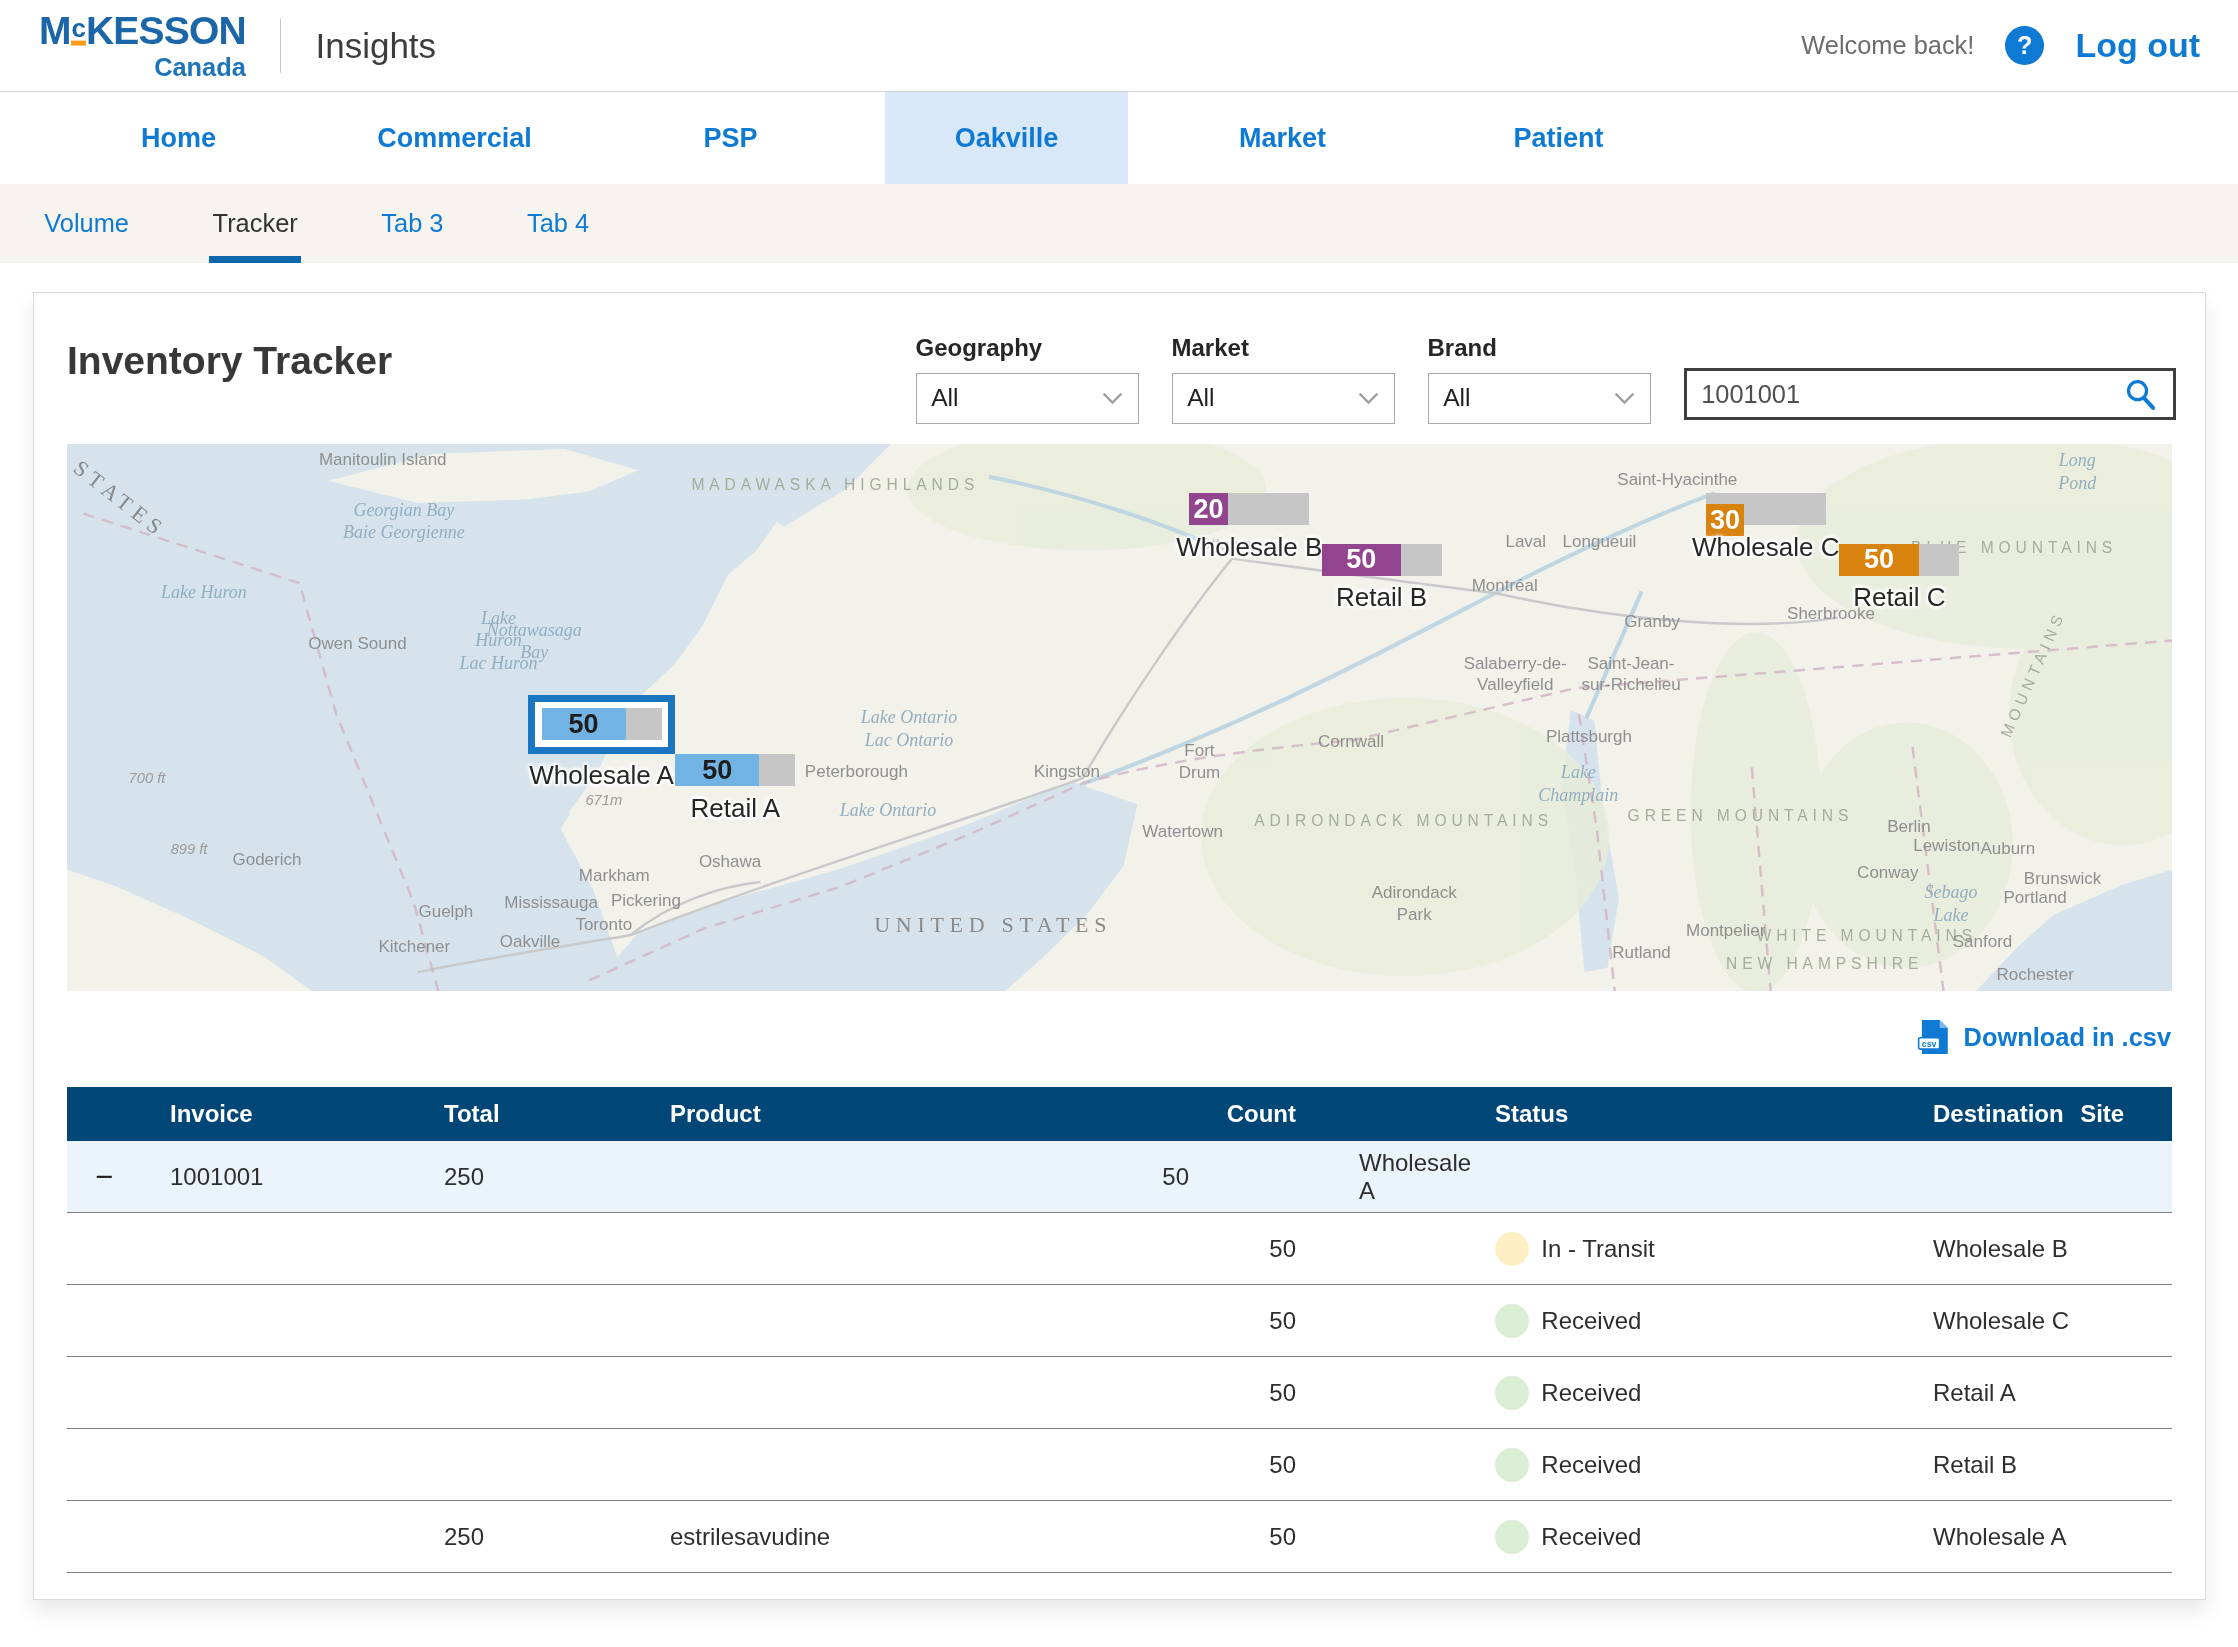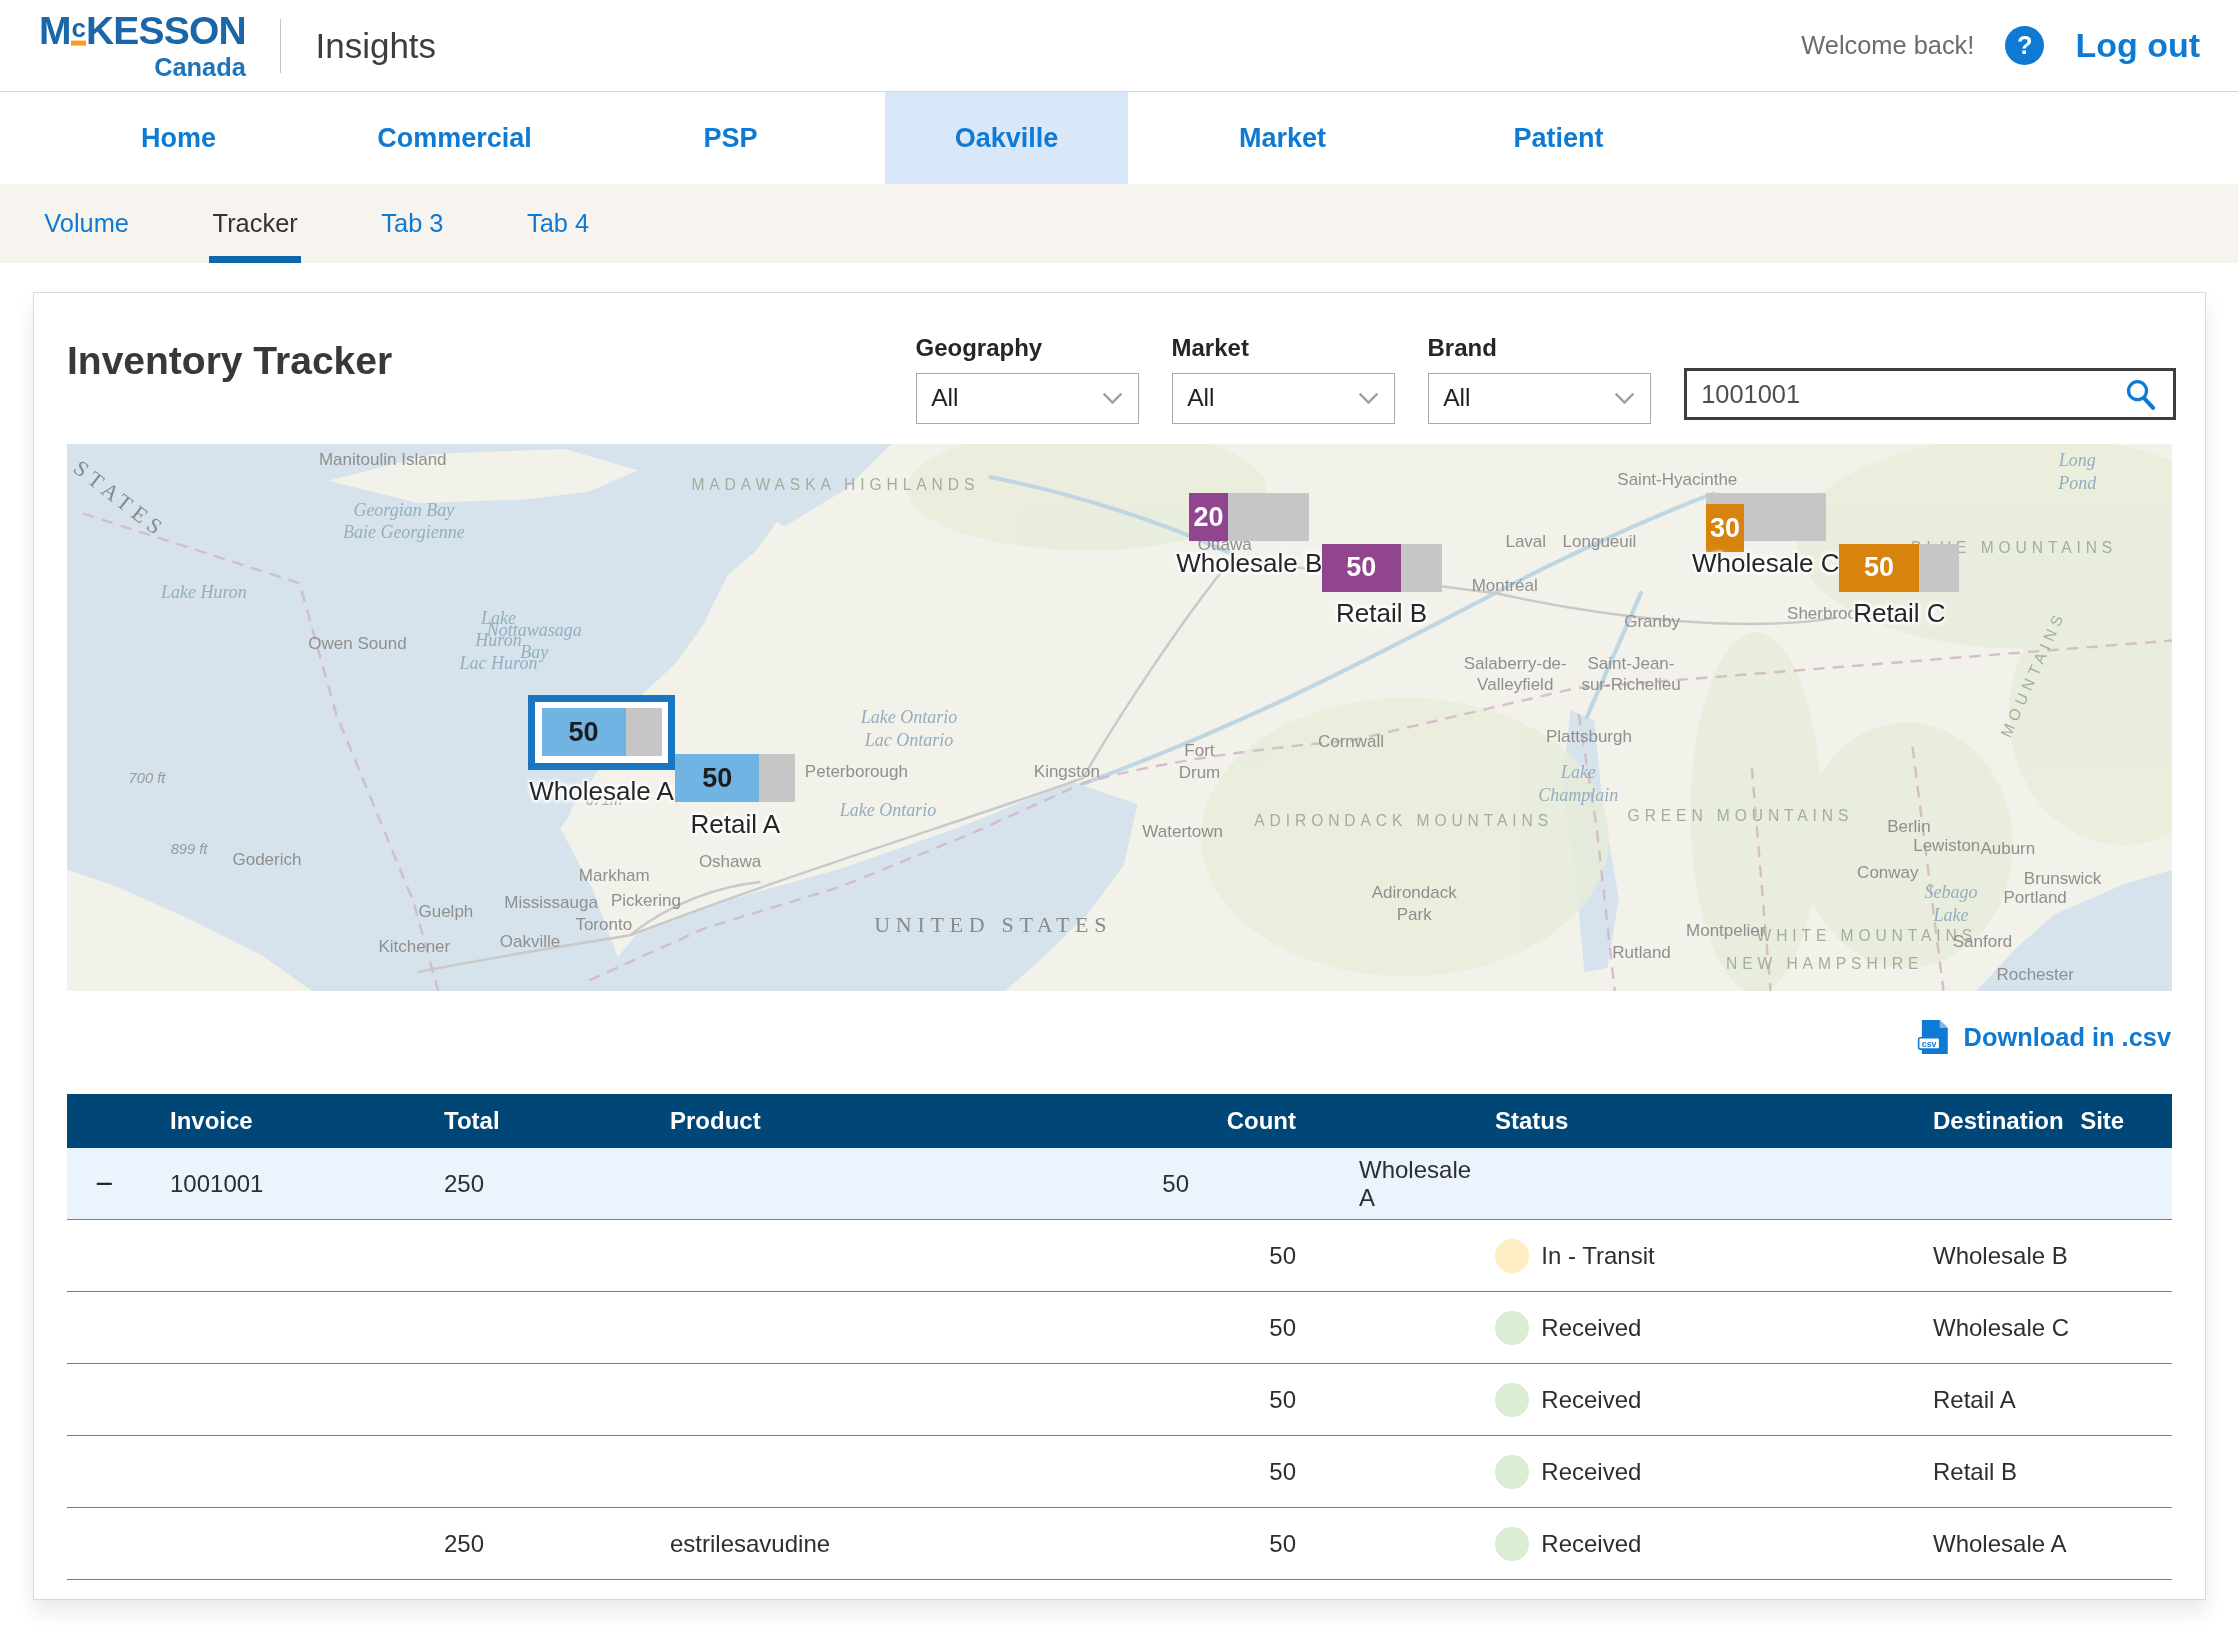--- a/index.html
+++ b/index.html
@@ -44,33 +44,33 @@
   
   .map{position:relative;margin:0 33px;height:547px;overflow:hidden;background:#d6e3ec}
   .map svg.bg{position:absolute;left:0;top:0;width:100%;height:100%}
   .map-label{position:absolute;transform:translate(-50%,-50%);white-space:pre-line;text-align:center;pointer-events:none;line-height:1.25}
   .ml-city{font-size:17px;color:#8f8f8f}
   .ml-water{font-family:"Liberation Serif",serif;font-style:italic;font-size:18px;color:#93aebf}
   .ml-region{font-size:15.6px;letter-spacing:4.9px;color:#a4ad9c;white-space:nowrap}
   .ml-country{font-family:"Liberation Serif",serif;font-size:22px;letter-spacing:5.7px;color:#8a8a8a;white-space:nowrap}
   .ml-elev{font-size:14.7px;font-style:italic;color:#9a9a9a}
   .marker{position:absolute;display:flex;flex-direction:column;align-items:center;cursor:pointer}
-  .m-bar{width:120px;height:48px;background:#c6c6c6;display:flex}
+  .m-bar{width:120px;height:32px;background:#c6c6c6;display:flex}
   .m-fill{height:100%;display:flex;align-items:center;justify-content:center;font-size:27px;font-weight:700}
   .m-selbox{border:7.4px solid #1b76c2;background:#fff;padding:6.6px}
   .m-label{margin-top:6.6px;font-size:26px;color:#262626;white-space:nowrap;
            text-shadow:1.6px 1.6px 2.5px #fff,-1.6px -1.6px 2.5px #fff,1.6px -1.6px 2.5px #fff,-1.6px 1.6px 2.5px #fff,0 0 8.2px #fff}
 
   
   .dl-row{height:92px;display:flex;align-items:center;justify-content:flex-end;gap:13px;padding-right:34px}
   .dl-link{display:flex;align-items:center;gap:13px;cursor:pointer}
   .dl-text{font-size:25.4px;color:#0e7ad3;font-weight:600}
 
   
-  .table{margin:11px 33px}
+  .table{margin:4px 33px}
   .t-head,.t-row{display:grid;grid-template-columns:74px 229px 221px 598px 107px 467px 1fr;align-items:center}
   .t-head{height:54px;background:#004677;color:#fff;font-size:24px;font-weight:700}
   .t-head .c-dest{word-spacing:9.8px}
   .t-row{height:72px;border-bottom:1.6px solid #7e7e7e;font-size:24px;color:#2e2e2e;background:#fff}
   .t-row.hl{background:#ebf3fc}
   .c-inv{padding-left:29px}
   .c-tot{padding-left:74px}
   .c-prod{padding-left:79px}
   .c-count{text-align:right}
   .c-status{padding-left:199px;display:flex;align-items:center;gap:12.3px}

